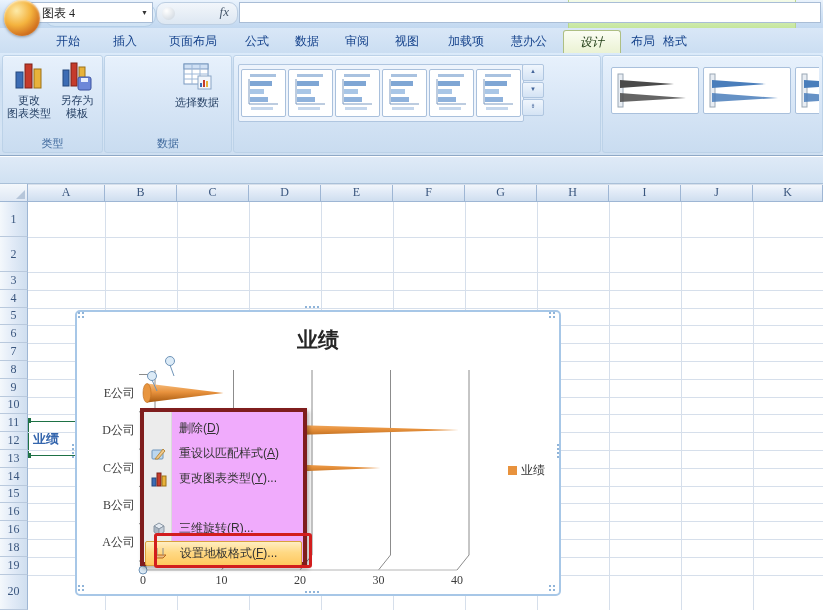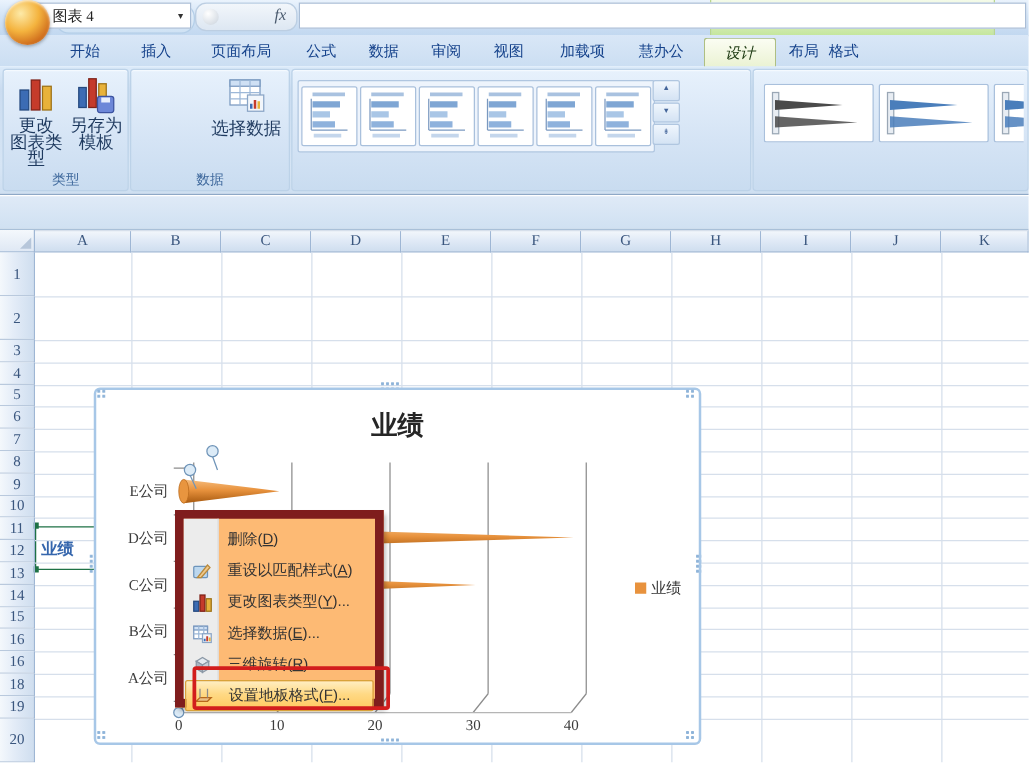--- a/index.html
+++ b/index.html
@@ -27,21 +27,21 @@
   
   #tabrow{left:0;top:28px;width:823px;height:25px;background:linear-gradient(#d9e7f7,#cbdef2);}
   .tab{position:absolute;top:2px;height:23px;line-height:23px;text-align:center;font-size:12px;color:#15428b;cursor:default;}
   .tab.active{background:linear-gradient(#fbfdf3,#eaf2d2);border:1px solid #aebf83;border-bottom:none;border-radius:3px 3px 0 0;color:#1d3a12;}
   
   #ribbon{left:0;top:53px;width:823px;height:102px;background:linear-gradient(#dcebfa,#cadcf0 18%,#d6e5f5 78%,#cedff1);border-bottom:1px solid #8ea8c6;}
   .group{position:absolute;top:2px;height:96px;border:1px solid #bcd2e8;border-radius:3px;
     background:linear-gradient(#e7f1fc,#d5e4f5 58%,#c9dcf0);box-shadow:inset 0 1px 0 #f4f9fe;}
   .grp-label{position:absolute;left:0;right:0;bottom:1px;height:15px;text-align:center;font-size:11px;color:#3e689c;}
   .bigbtn{position:absolute;top:4px;width:48px;height:76px;display:flex;flex-direction:column;align-items:center;border-radius:3px;}
-  .bigbtn .lbl{font-size:14px;line-height:13px;color:#1f3a5f;text-align:center;margin-top:2px;}
+  .bigbtn .lbl{font-size:11px;line-height:13px;color:#1f3a5f;text-align:center;margin-top:2px;}
   .gal{position:absolute;background:#eef4fc;border:1px solid #b0c6e0;border-radius:2px;display:flex;align-items:center;padding:2px;gap:2px;}
   .thumb{background:#fff;border:1px solid #a9c0dc;border-radius:2px;}
   .scrollcol{position:absolute;width:22px;display:flex;flex-direction:column;gap:1px;}
   .scrollcol div{flex:1;background:linear-gradient(#f0f6fd,#d4e3f4);border:1px solid #b0c6e0;border-radius:2px;
     font-size:6px;color:#44659a;text-align:center;line-height:13px;}
   
   #fbar{left:0;top:157px;width:823px;height:26px;background:linear-gradient(#dfeaf7,#d0e1f2);border-bottom:1px solid #a9c0d8;display:flex;align-items:center;}
   #namebox{position:absolute;left:29px;top:2px;width:124px;height:21px;background:#fff;border:1px solid #a9bdd6;
     font-size:12px;font-family:"Liberation Serif","DejaVu Serif",serif;color:#222;line-height:21px;padding-left:12px;box-sizing:border-box;}
   #namebox .dd{position:absolute;right:4px;top:0;font-size:7px;color:#333;}
@@ -69,21 +69,21 @@
   
   #chart{left:75px;top:310px;width:486px;height:286px;background:#fff;border:2px solid #a7c7e7;border-radius:5px;box-sizing:border-box;z-index:10;}
   #chart-title{position:absolute;left:0;right:0;top:14px;text-align:center;font-family:"Liberation Serif","DejaVu Serif",serif;
     font-size:21px;font-weight:700;color:#262626;}
   .cat-lbl{position:absolute;width:52px;text-align:right;font-size:12px;color:#3c3c3c;font-family:"Liberation Serif","DejaVu Serif",serif;}
   .tick-lbl{position:absolute;width:30px;text-align:center;font-size:12px;color:#3c3c3c;font-family:"Liberation Serif","DejaVu Serif",serif;}
   #legend{position:absolute;display:flex;align-items:center;gap:4px;font-size:12px;color:#333;font-family:"Liberation Serif","DejaVu Serif",serif;}
   #legend .sw{width:9px;height:9px;}
   .hdl{position:absolute;background-image:radial-gradient(circle,#8fb4d9 1.1px,transparent 1.3px);background-size:4px 4px;z-index:11;}
   
-  #cmenu{left:140px;top:408px;width:167px;height:158px;background:#fdba74;border:7px solid #7f1d1d;
+  #cmenu{left:140px;top:408px;width:167px;height:158px;background:#f0abfc;border:4px solid #7f1d1d;
     box-shadow:2px 3px 4px rgba(0,0,0,.3);z-index:50;box-sizing:border-box;}
   #cmenu .gutter{position:absolute;left:0;top:0;bottom:0;width:27px;background:#ececec;border-right:1px solid #dadada;}
   .mitem{position:absolute;left:1px;right:1px;height:25px;display:flex;align-items:center;font-size:12px;color:#333;}
   .mitem .mic{width:27px;display:flex;justify-content:center;flex:0 0 27px;}
   .mitem .mlabel{padding-left:7px;}
   .mitem.hl{background:linear-gradient(#ffeec2,#ffd984 45%,#ffc85f);border:1px solid #d8a23a;border-radius:2px;height:23px;}
   #redbox{left:154px;top:533px;width:152px;height:29px;border:3px solid #d21d1d;border-radius:3px;z-index:60;}
   u{text-decoration:underline;}
 </style>
 </head>
@@ -449,34 +449,20 @@
     <div class="mitem" style="top: 54px;">
       <span class="mic">
         <svg width="16" height="16" viewBox="0 0 16 16">
           <rect x="1" y="7" width="4" height="8" fill="#3c6cb4" stroke="#24487e"></rect>
           <rect x="6" y="2" width="4" height="13" fill="#c53b2b" stroke="#7e2218"></rect>
           <rect x="11" y="5" width="4" height="10" fill="#e8b23a" stroke="#9c7116"></rect>
         </svg>
       </span>
       <span class="mlabel">更改图表类型(<u>Y</u>)...</span>
     </div>
-    <div class="mitem" style="top: 79px;">
-      <span class="mic">
-        <svg width="16" height="16" viewBox="0 0 16 16">
-          <rect x="1" y="2" width="11" height="10" fill="#fff" stroke="#7a99c0"></rect>
-          <rect x="1" y="2" width="11" height="3" fill="#cfe0f4" stroke="#7a99c0"></rect>
-          <path d="M1 8 h11 M5 2 v10 M9 2 v10" stroke="#9db8d8"></path>
-          <rect x="8" y="8" width="7" height="7" fill="#f2f6fb" stroke="#8aa5c6"></rect>
-          <rect x="9" y="12" width="1.5" height="2" fill="#3c6cb4"></rect>
-          <rect x="11" y="10" width="1.5" height="4" fill="#c53b2b"></rect>
-          <rect x="13" y="11" width="1.5" height="3" fill="#e8b23a"></rect>
-        </svg>
-      </span>
-      <span class="mlabel">选择数据(<u>E</u>)...</span>
-    </div>
     <div class="mitem" style="top: 104px; align-items: center;">
       <span class="mic">
         <svg width="16" height="16" viewBox="0 0 16 16">
           <path d="M3 5 L8 2 L13 5 L8 8 Z" fill="#e3e9f0" stroke="#8a97a5"></path>
           <path d="M3 5 L8 8 L8 14 L3 11 Z" fill="#aab6c3" stroke="#8a97a5"></path>
           <path d="M13 5 L8 8 L8 14 L13 11 Z" fill="#c6cfd9" stroke="#8a97a5"></path>
         </svg>
       </span>
       <span class="mlabel">三维旋转(<u>R</u>)...</span>
     </div>

